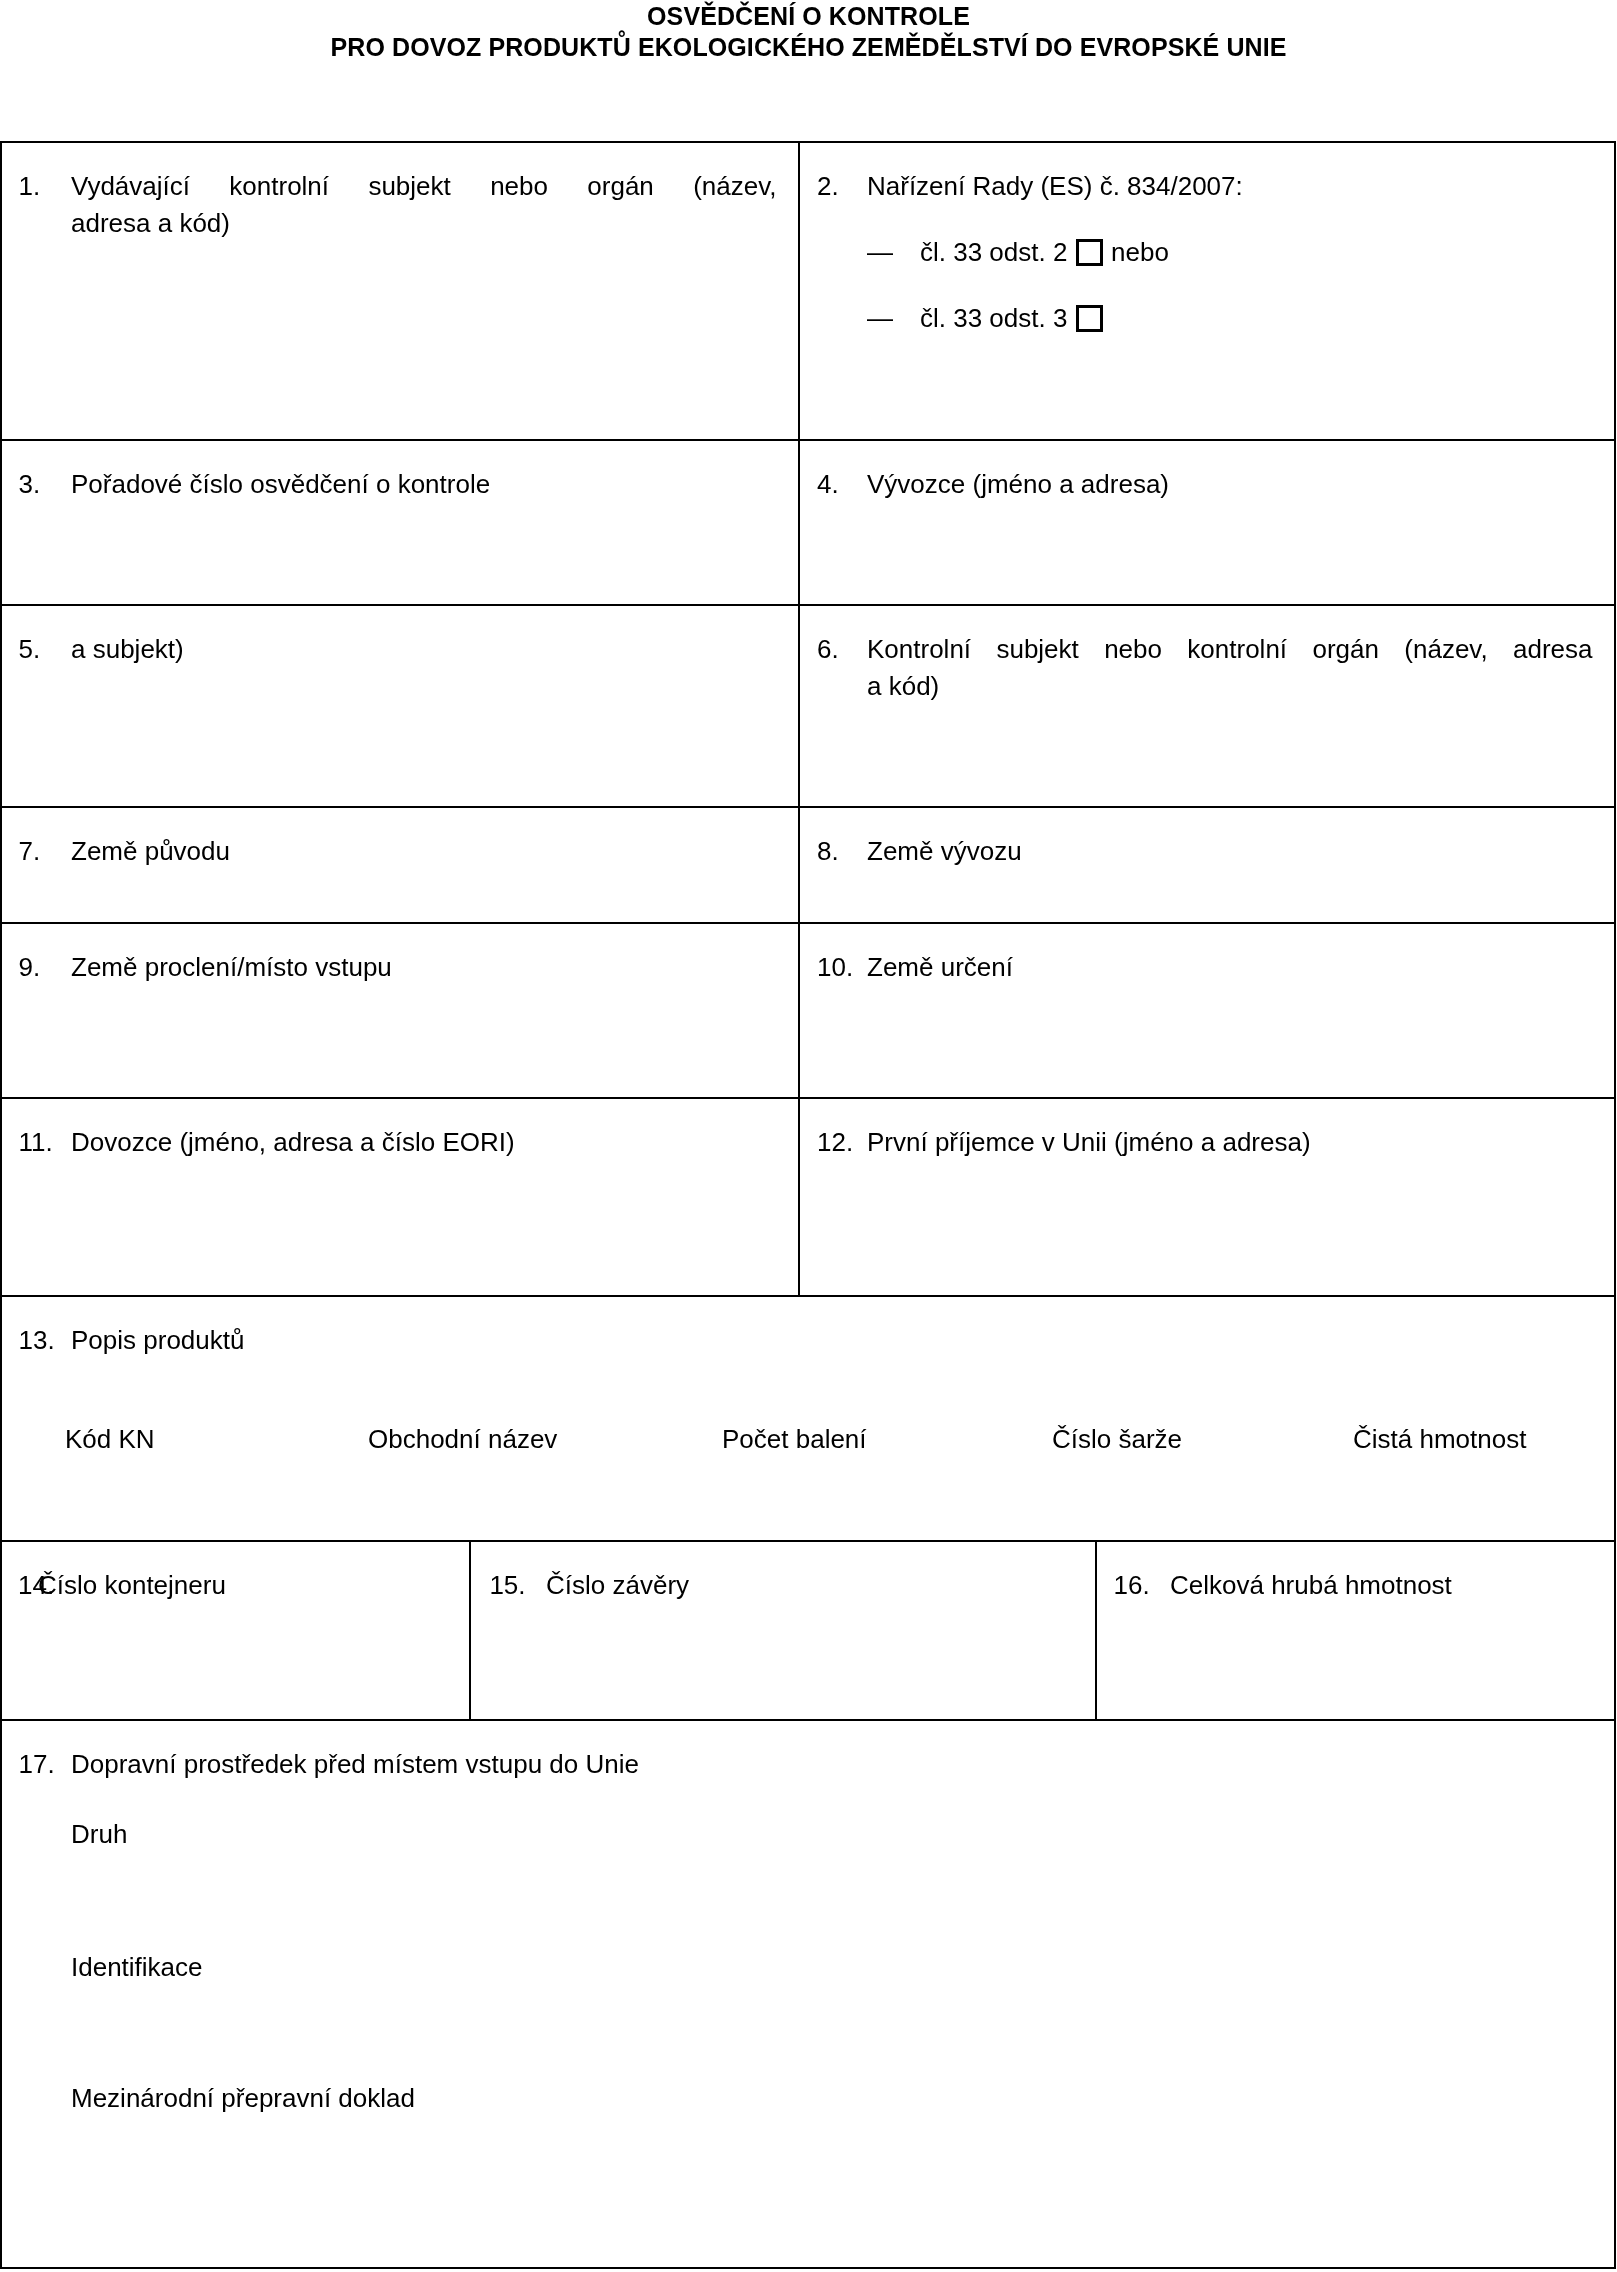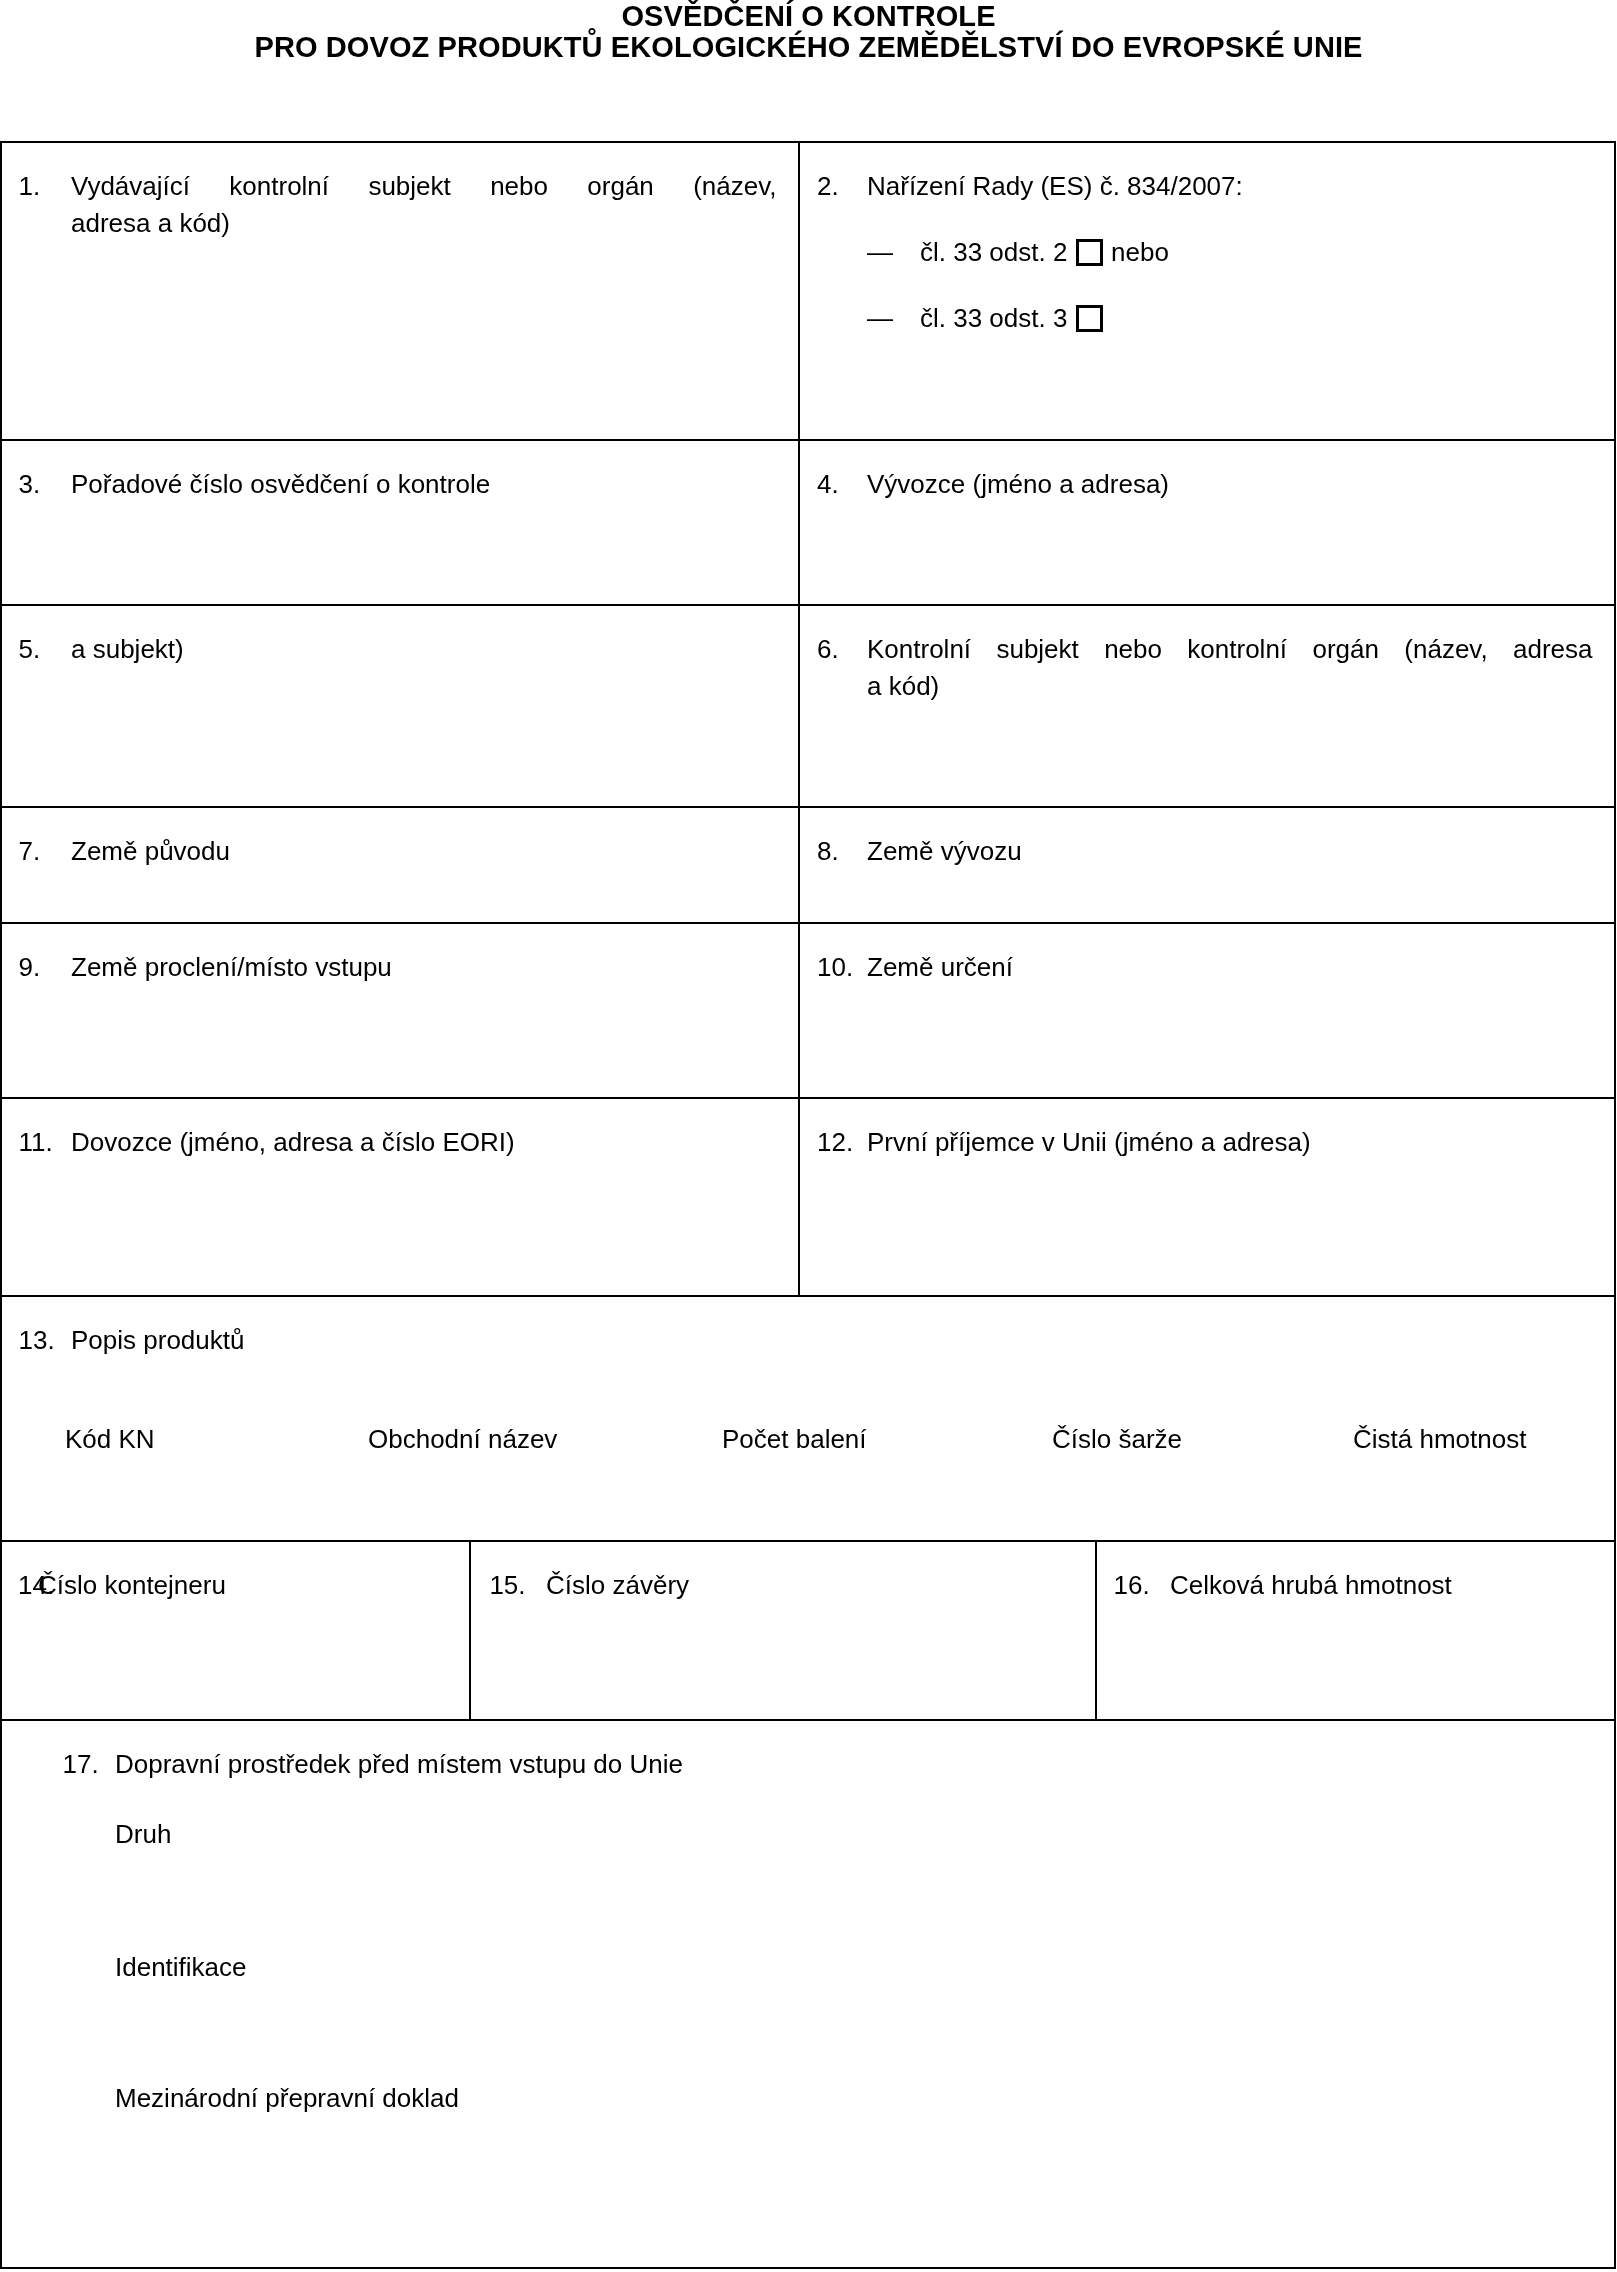--- a/index.html
+++ b/index.html
@@ -3,30 +3,30 @@
 <meta charset="utf-8">
 <style>
   html,body { margin:0; padding:0; background:#ffffff; }
   .page {
     position:relative; width:1617px; height:2273px; background:#fff; color:#000;
     font-family:"Liberation Sans", sans-serif; font-size:26px; line-height:37px;
     overflow:hidden;
   }
   .title {
     position:absolute; top:1.3px; left:0; width:100%;
-    text-align:center; font-weight:bold; font-size:29px; line-height:31px;
+    text-align:center; font-weight:bold; font-size:25px; line-height:31px;
     letter-spacing:0.1px;
   }
   .form-table {
     position:absolute; left:0; top:141px; width:1616px; height:2128px;
     border:2.5px solid #000; box-sizing:border-box;
     display:flex; flex-direction:column; background:#fff;
   }
   .row { display:flex; box-sizing:border-box; border-bottom:2.5px solid #000; flex:none; }
-  .row.last { border-bottom:none; flex:1;margin-left:44px; }
+  .row.last { border-bottom:none; flex:1; }
   .r1{height:298px;} .r2{height:165px;} .r3{height:202px;} .r4{height:116px;}
   .r5{height:175px;} .r6{height:198px;} .r7{height:245px;} .r8{height:179px;}
   .cell {
     position:relative; box-sizing:border-box;
     padding:25px 21.5px 0 69px;
   }
   .cell .num { position:absolute; left:16.5px; top:25px; white-space:nowrap; }
   .cell-left  { width:798px; flex:none; border-right:2.5px solid #000; }
   .cell-right { flex:1; padding-left:67px; }
   .cell-right .num { left:17px; }

